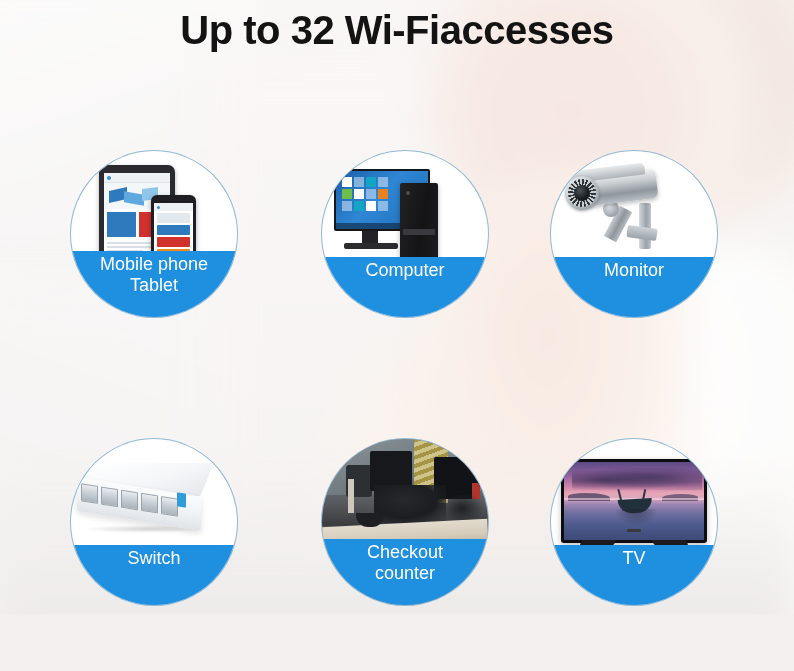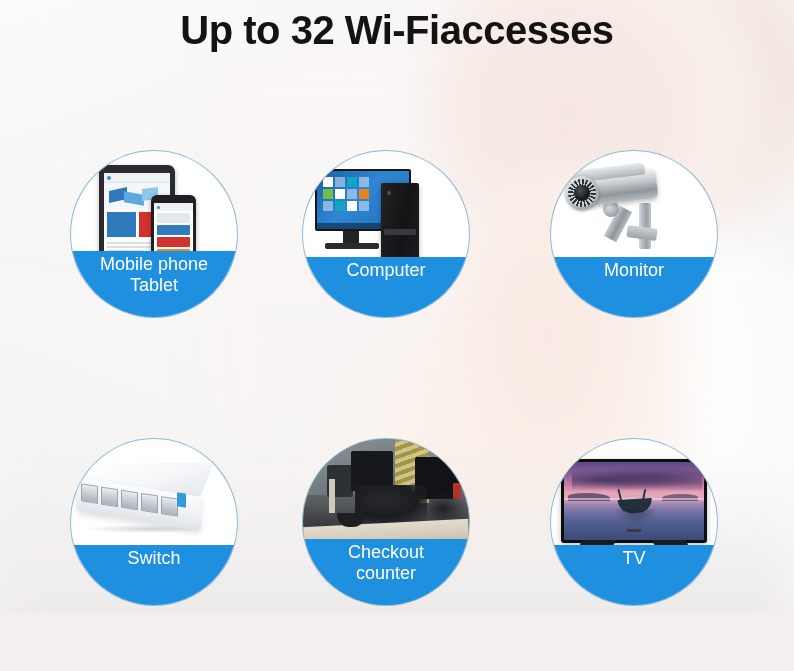--- a/index.html
+++ b/index.html
@@ -141,21 +141,21 @@
     z-index: 5;
   }
   .cell {
     position: absolute;
     width: 166px;
     height: 166px;
   }
   .c-r0 { top: 151px; text-decoration: underline; }
   .c-r1 { top: 439px; }
   .c-c0 { left: 71px; }
-  .c-c1 { left: 303px; }
+  .c-c1 { left: 322px; }
   .c-c2 { left: 551px; }
 
   .circle {
     position: relative;
     width: 166px;
     height: 166px;
     border-radius: 50%;
     overflow: hidden;
     background: #ffffff;
     box-shadow: 0 0 0 1px #8fb8d4;

